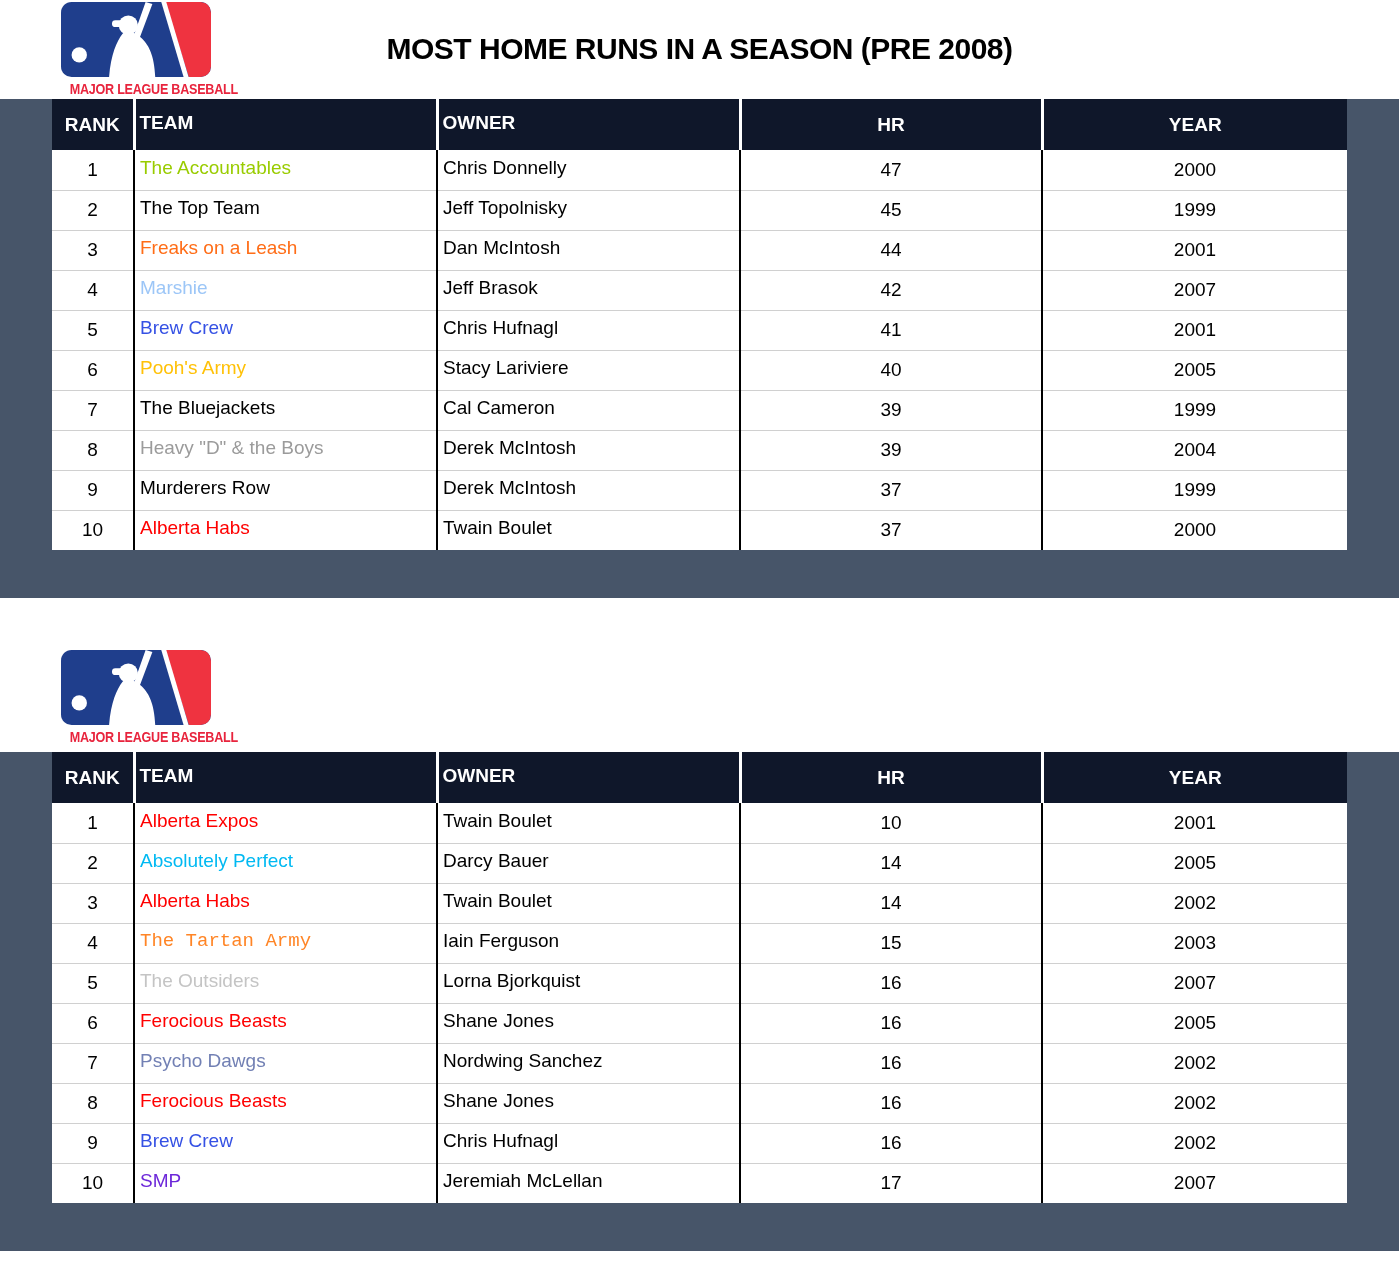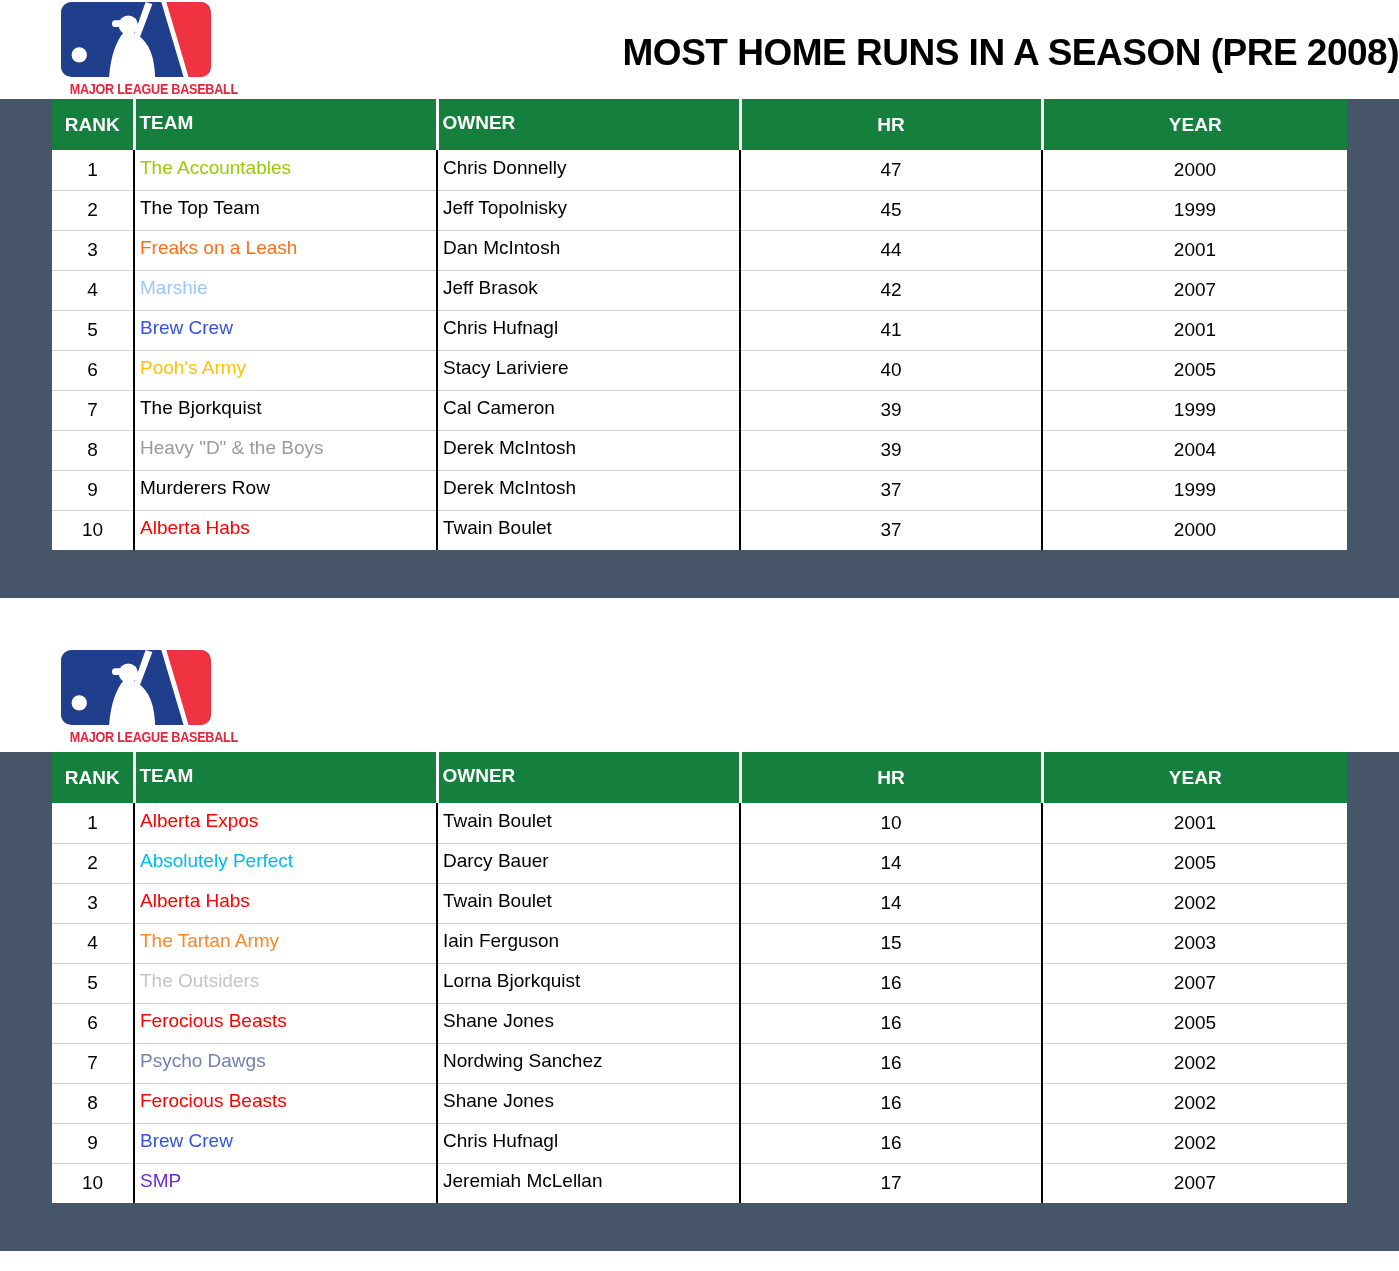--- a/index.html
+++ b/index.html
@@ -29,23 +29,23 @@
     letter-spacing: -0.3px;
     white-space: nowrap;
     color: #E8243D;
     transform: scaleX(0.84);
     transform-origin: 50% 50%;
   }
 
   .title {
     position: absolute;
     left: 0; right: 0;
-    text-align: right;
+    text-align: center;
     font-weight: bold;
-    font-size: 37px;
+    font-size: 30px;
     letter-spacing: -0.5px;
     color: #000;
   }
   .intro.first  .title { top: 32px; }
   .intro.second .title { top: 96px; }
 
   
   .band {
     background: #475569;
     padding: 0 52px 48px 52px;
@@ -60,21 +60,21 @@
   col.c-team  { width: 303px; }
   col.c-owner { width: 303px; }
   col.c-hr    { width: 302px; }
   col.c-year  { width: 305px; }
 
   thead th {
     height: 51px;
     color: #fff;
     font-weight: bold;
     font-size: 19px;
-    background: #15803d;
+    background: #0f172a;
     vertical-align: middle;
   }
   thead th + th { border-left: 3px solid #ffffff; }
 
   tbody td {
     height: 40px;
     background: #ffffff;
     font-size: 19px;
     vertical-align: middle;
     overflow: hidden;
@@ -172,21 +172,21 @@
             </tr>
             <tr>
               <td class="col-rank">6</td>
               <td class="col-team" style="color: rgb(255, 193, 7);">Pooh's Army</td>
               <td class="col-owner">Stacy Lariviere</td>
               <td class="col-hr">40</td>
               <td class="col-year">2005</td>
             </tr>
             <tr>
               <td class="col-rank">7</td>
-              <td class="col-team" style="color: rgb(0, 0, 0);">The Bjorkquist</td>
+              <td class="col-team" style="color: rgb(0, 0, 0);">The Bluejackets</td>
               <td class="col-owner">Cal Cameron</td>
               <td class="col-hr">39</td>
               <td class="col-year">1999</td>
             </tr>
             <tr>
               <td class="col-rank">8</td>
               <td class="col-team" style="color: rgb(155, 155, 155);">Heavy "D" &amp; the Boys</td>
               <td class="col-owner">Derek McIntosh</td>
               <td class="col-hr">39</td>
               <td class="col-year">2004</td>
@@ -268,21 +268,21 @@
             </tr>
             <tr>
               <td class="col-rank">3</td>
               <td class="col-team" style="color: rgb(255, 0, 0);">Alberta Habs</td>
               <td class="col-owner">Twain Boulet</td>
               <td class="col-hr">14</td>
               <td class="col-year">2002</td>
             </tr>
             <tr>
               <td class="col-rank">4</td>
-              <td class="col-team" style="color: rgb(255, 133, 38);">The Tartan Army</td>
+              <td class="col-team" style="color: rgb(255, 133, 38); font-family: Liberation Mono, monospace;">The Tartan Army</td>
               <td class="col-owner">Iain Ferguson</td>
               <td class="col-hr">15</td>
               <td class="col-year">2003</td>
             </tr>
             <tr>
               <td class="col-rank">5</td>
               <td class="col-team" style="color: rgb(196, 196, 196);">The Outsiders</td>
               <td class="col-owner">Lorna Bjorkquist</td>
               <td class="col-hr">16</td>
               <td class="col-year">2007</td>

